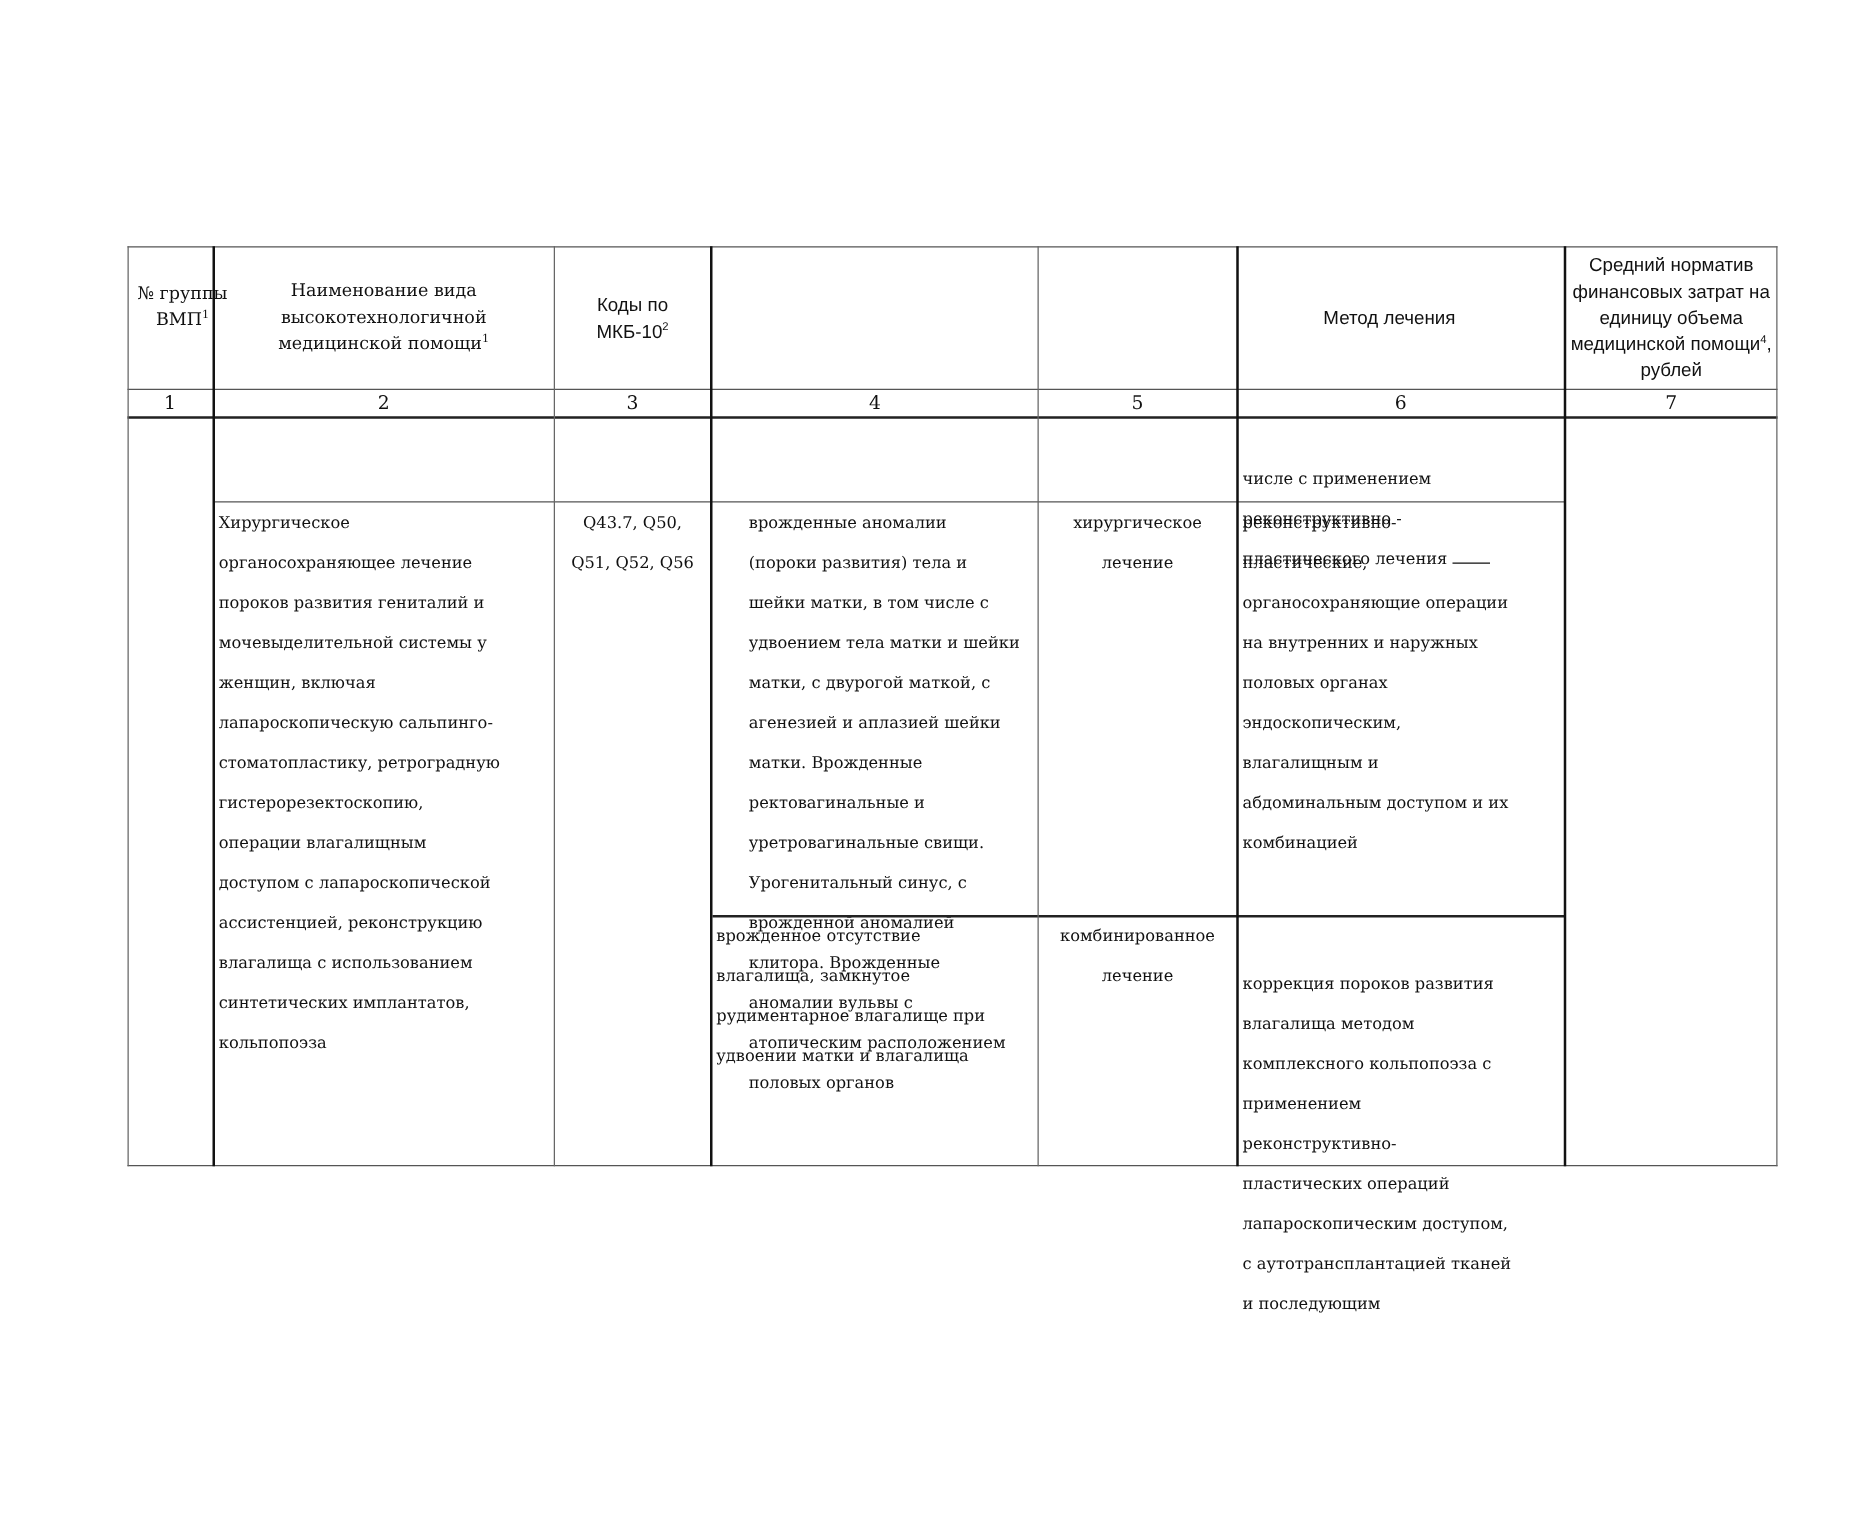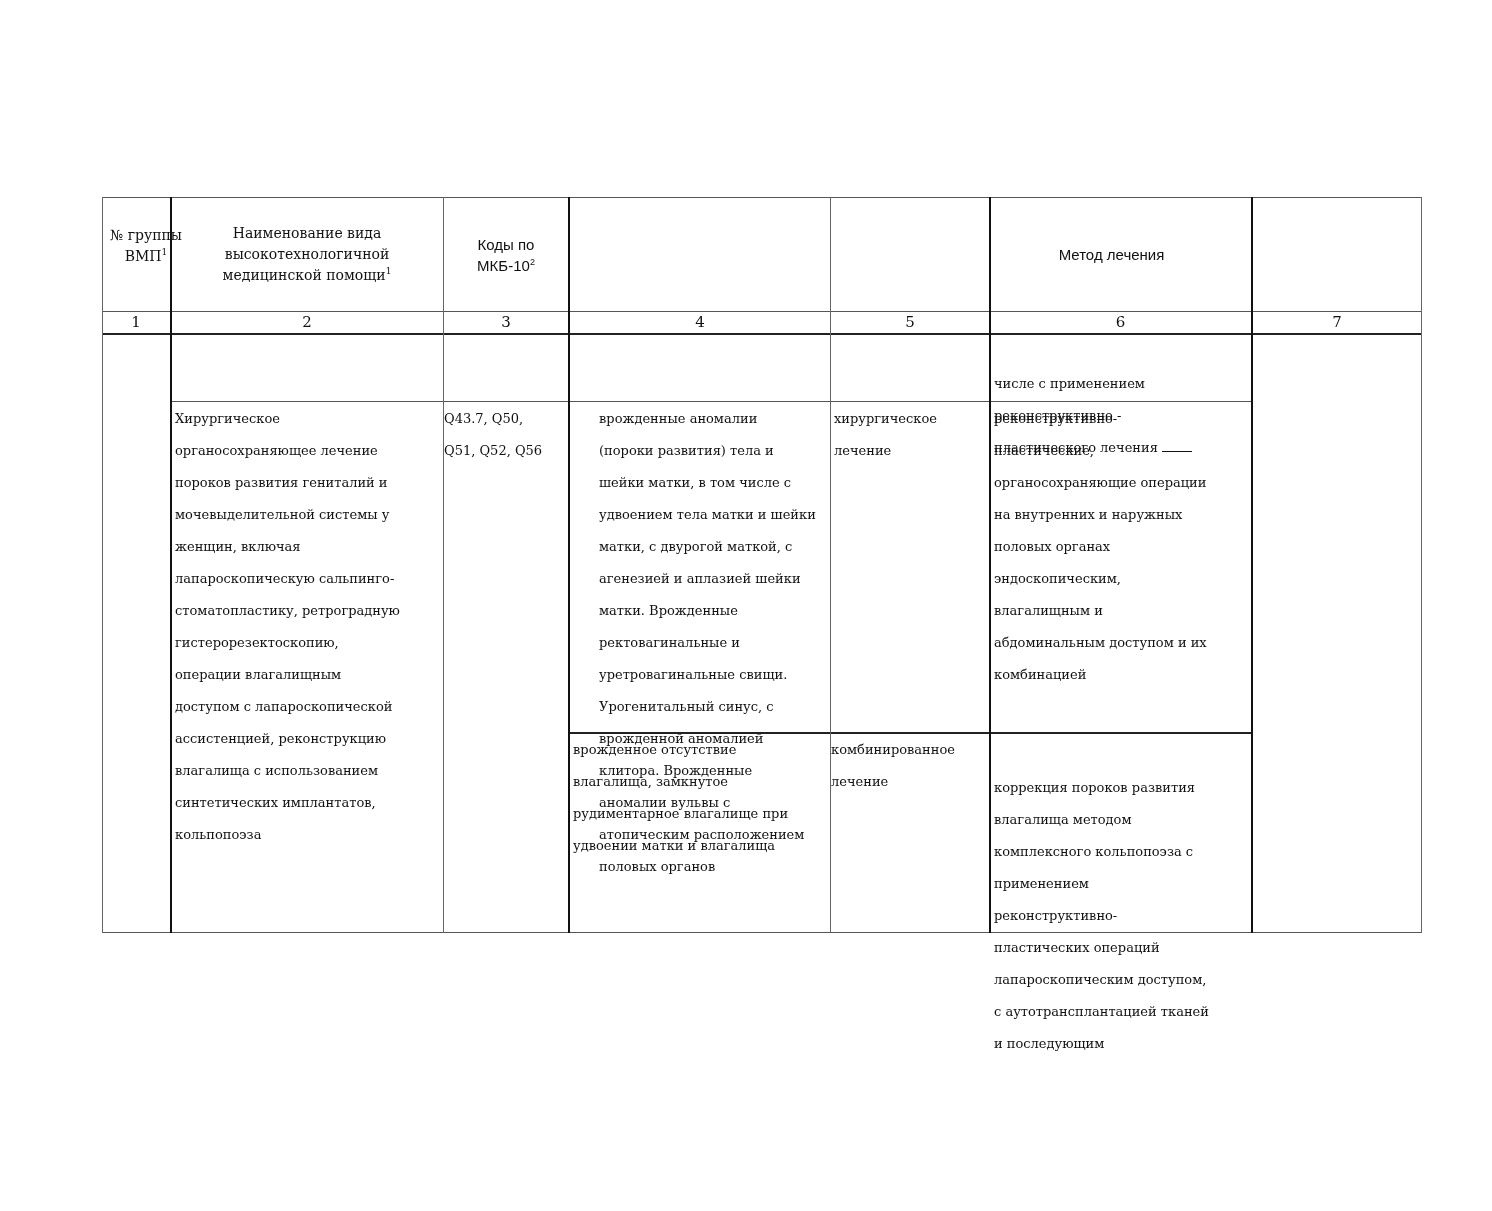--- a/index.html
+++ b/index.html
@@ -5,21 +5,21 @@
   html, body { margin:0; padding:0; background:#ffffff; }
   body { width:1492px; height:1211px; position:relative; overflow:hidden;
          font-family:"DejaVu Serif", "Liberation Serif", serif; color:#111; }
   .page { position:absolute; left:0; top:0; width:1492px; height:1211px; background:#fff; }
   .hdr, .cell { position:absolute; box-sizing:border-box; font-size:13px; line-height:32px; }
   .hdr { display:flex; align-items:center; justify-content:center; text-align:center;
          font-family:"Liberation Sans", "DejaVu Sans", sans-serif; font-size:15px; line-height:21px; }
   .hdr.serif { font-family:"DejaVu Serif", "Liberation Serif", serif; font-size:14px; }
   .num { position:absolute; text-align:center; font-size:15px; line-height:18px; box-sizing:border-box; }
   .cell { padding:0 3px; text-align:left; white-space:pre-line; }
-  .cell.center { }
+  .cell.center { text-align:center; }
   .hl { position:absolute; height:0; border-top:1.5px solid #555; }
   .hl.thick { border-top:2px solid #222; }
   .vl { position:absolute; width:0; border-left:1.5px solid #666; }
   .vl.thick { border-left:2px solid #111; }
   sup { font-size:9px; line-height:0; vertical-align:super; }
   .underline-tail { display:inline-block; width:30px; border-bottom:1px solid #111; margin-left:4px; height:10px; }
 </style>
 </head>
 <body>
 
@@ -29,20 +29,23 @@
     <span><span>№ группы ВМП</span><sup>1</sup></span>
   </div>
   <div class="hdr serif" style="left:172px;top:198px;width:270px;height:113px;padding:0 30px;">
     <span><span>Наименование вида высокотехнологичной медицинской помощи</span><sup>1</sup></span>
   </div>
   <div class="hdr" style="left:444px;top:198px;width:124px;height:113px;padding:0 18px;justify-content:center;">
     <span><span>Коды по МКБ-10</span><sup>2</sup></span>
   </div>
   <div class="hdr" style="left:990px;top:198px;width:243px;height:113px;">
     <span>Метод лечения</span>
+  </div>
+  <div class="hdr" style="left:1252px;top:198px;width:170px;height:113px;padding:0 4px;">
+    <span><span>Средний норматив финансовых затрат на единицу объема медицинской помощи</span><sup>4</sup><span>, рублей</span></span>
   </div>
 
   <div class="num" style="left:102px;top:313px;width:68px;">1</div>
   <div class="num" style="left:172px;top:313px;width:270px;">2</div>
   <div class="num" style="left:444px;top:313px;width:124px;">3</div>
   <div class="num" style="left:570px;top:313px;width:260px;">4</div>
   <div class="num" style="left:831px;top:313px;width:158px;">5</div>
   <div class="num" style="left:990px;top:313px;width:261px;">6</div>
   <div class="num" style="left:1252px;top:313px;width:170px;">7</div>
 

